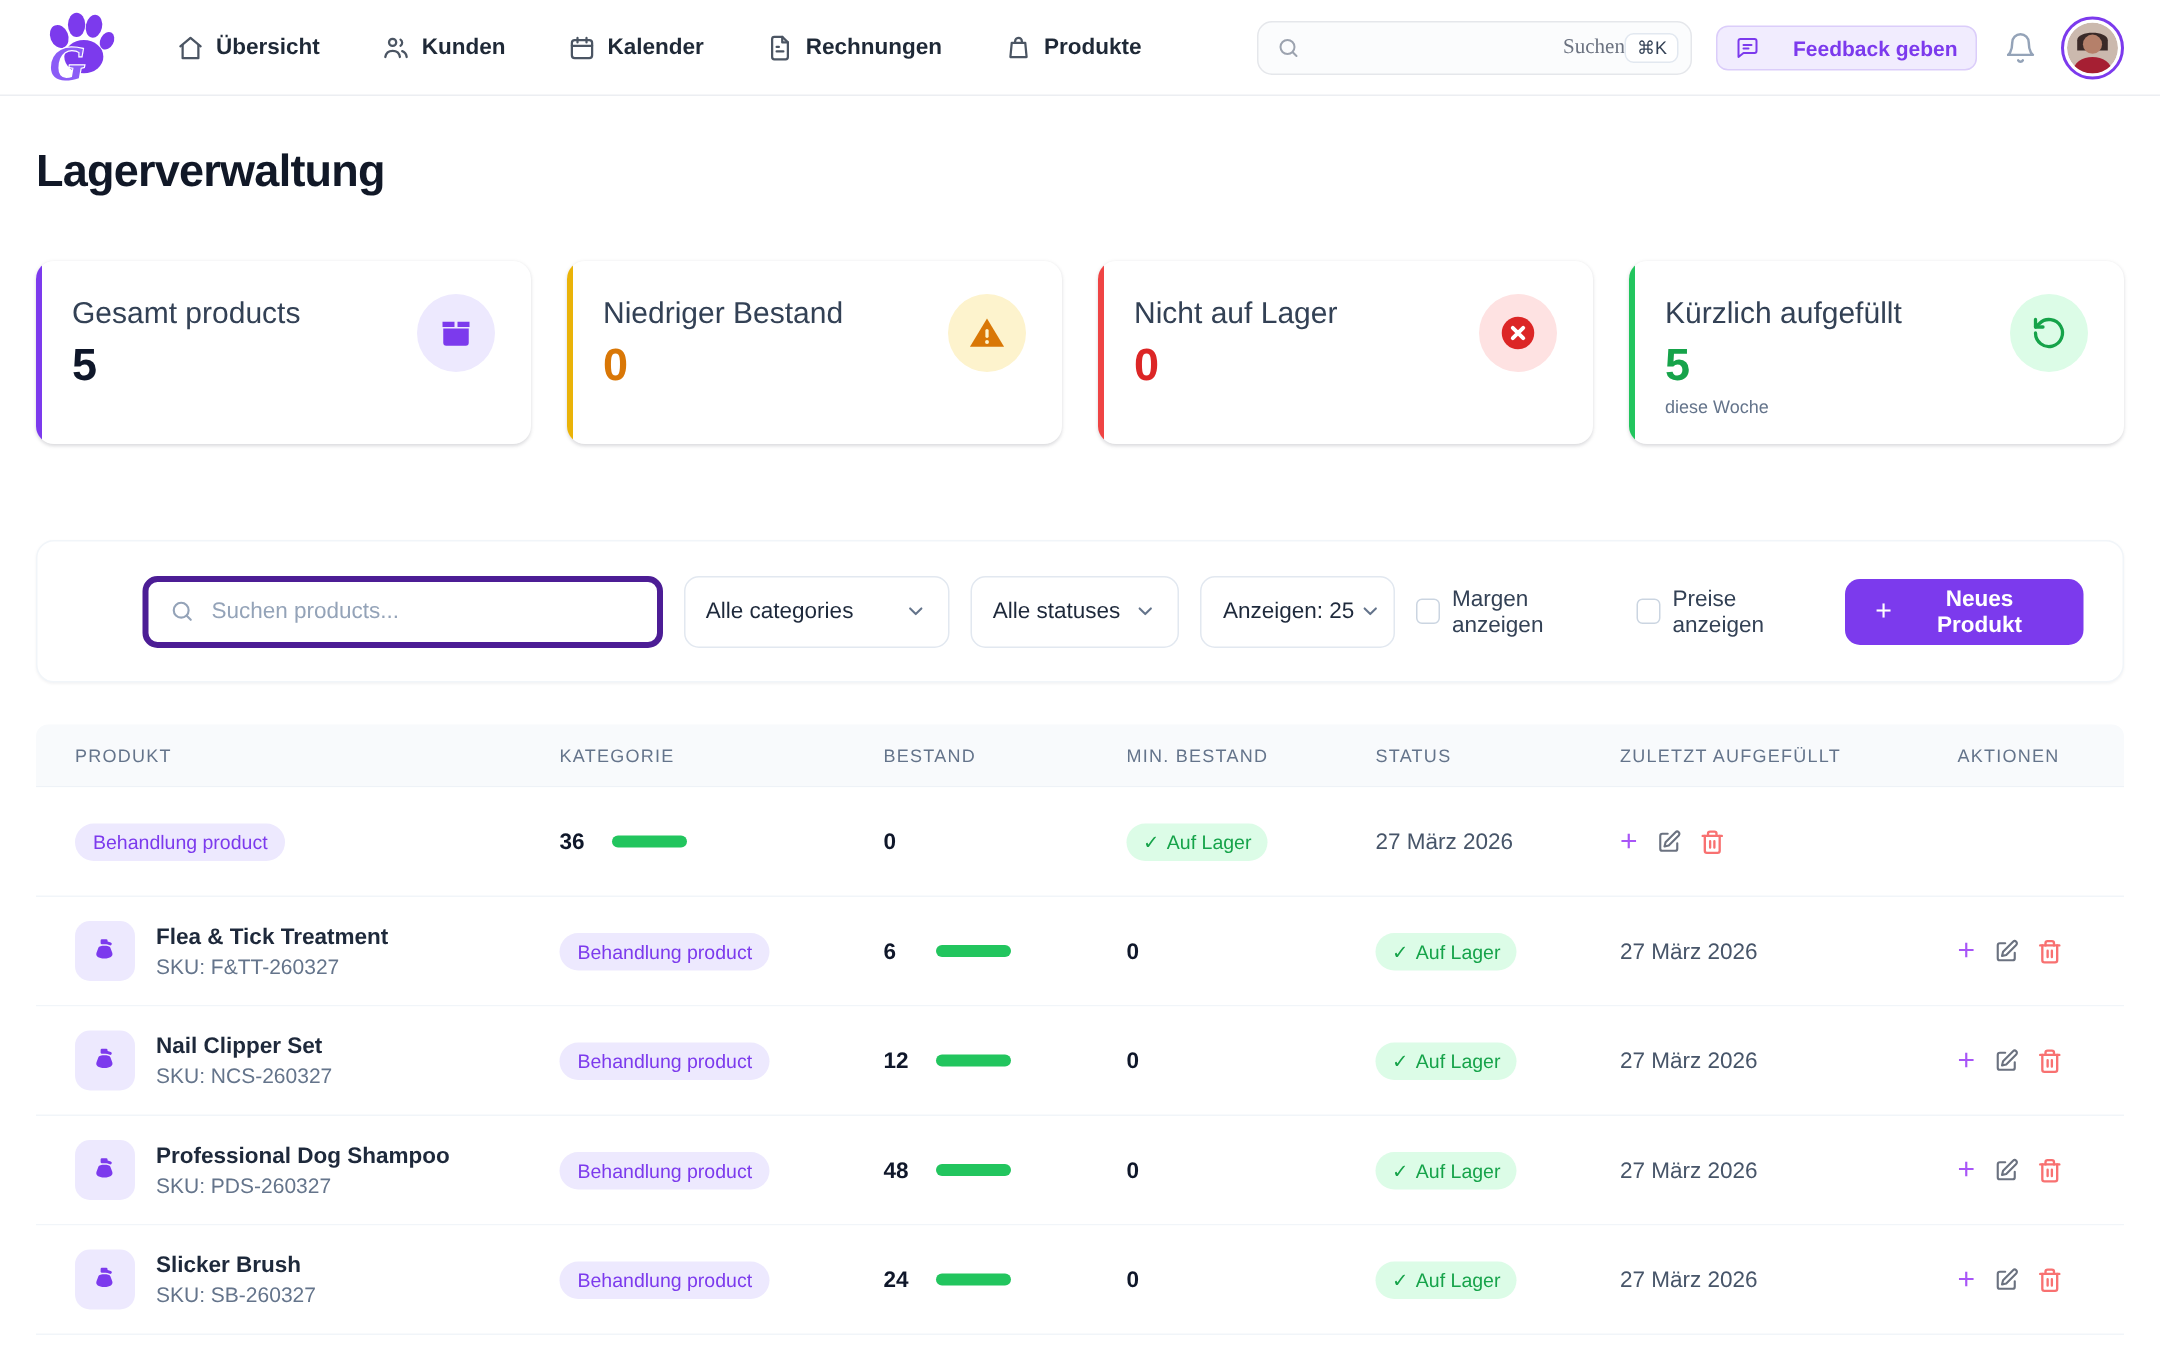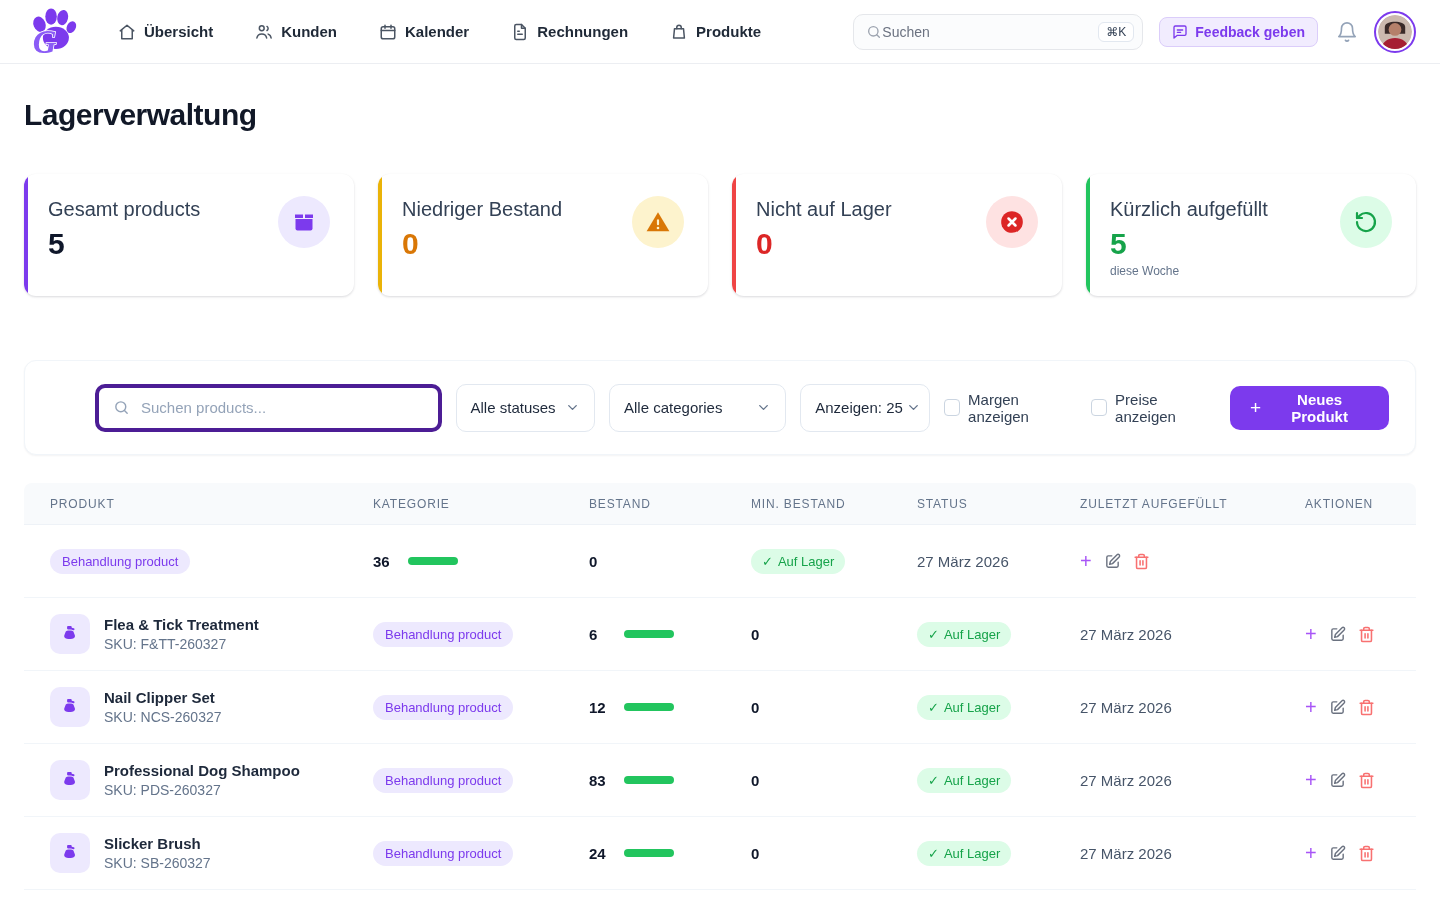--- a/index.html
+++ b/index.html
@@ -9,26 +9,26 @@
   
   .header { height:64px; display:flex; align-items:center; padding:0 24px;
     border-bottom:1px solid #eceef2; background:#fff; }
   .logo { width:58px; height:58px; display:flex; align-items:center; justify-content:center; }
   .nav { display:flex; align-items:center; gap:42px; margin-left:36px; }
   .nav-item { display:flex; align-items:flex-start; gap:8px; font-size:15px; font-weight:600;
     color:#1f2937; cursor:pointer; }
   .nav-item svg { stroke:#4b5563; }
   .hdr-search { margin-left:auto; width:290px; height:36px; border:1px solid #e5e7eb;
     background:#fbfcfd; border-radius:10px; display:flex; align-items:center; padding:0 8px 0 12px; }
-  .hdr-search input { flex:1; border:none; outline:none; background:transparent; text-align:left;
-    font-size:14px; color:#8b5cf6; font-family:Liberation Sans, sans-serif; }
+  .hdr-search input { flex:1; border:none; outline:none; background:transparent; text-align:right;
+    font-size:14px; color:#8b5cf6; font-family:Liberation Serif, serif; }
   .hdr-search input::placeholder { color:#6b7280; }
   .kbd { border:1px solid #e2e8f0; background:#fff; border-radius:6px; font-size:12px;
     color:#334155; padding:2px 7px; }
-  .feedback-btn { margin-left:16px; height:30px; display:flex; align-items:center; gap:7px;
+  .feedback-btn { margin-left:16px; height:30px; display:flex; align-items:center; gap:22px;
     background:#f1ecfe; border:1px solid #dbcdfa; border-radius:8px; padding:0 12px;
     color:#7c3aed; font-size:14px; font-weight:700; cursor:pointer; }
   .bell { margin-left:18px; cursor:pointer; display:flex; }
   .avatar { margin-left:16px; width:42px; height:42px; border-radius:50%;
     border:2px solid #7c3aed; padding:2px; cursor:pointer; }
   .avatar svg { display:block; border-radius:50%; }
 
   
   .main { padding:0 24px; }
   .page-title { margin-top:34px; font-size:30px; font-weight:800; letter-spacing:-0.5px; color:#111827; }
@@ -236,28 +236,28 @@
   </div>
 
   <div class="filterbar">
     <div class="f-search">
       <svg width="17" height="17" viewBox="0 0 24 24" fill="none" stroke="#94a3b8" stroke-width="2" stroke-linecap="round">
           <circle cx="11" cy="11" r="7"></circle>
           <path d="m20 20-3.8-3.8"></path>
         </svg>
       <input type="text" placeholder="Suchen products..." style="">
     </div>
+    <div class="f-select w186">
+      <span>Alle categories</span>
+      <svg width="15" height="15" viewBox="0 0 24 24" fill="none" stroke="#64748b" stroke-width="2.2" stroke-linecap="round" stroke-linejoin="round">
+          <path d="m6 9 6 6 6-6"></path>
+        </svg>
+    </div>
     <div class="f-select w146">
       <span>Alle statuses</span>
-      <svg width="15" height="15" viewBox="0 0 24 24" fill="none" stroke="#64748b" stroke-width="2.2" stroke-linecap="round" stroke-linejoin="round">
-          <path d="m6 9 6 6 6-6"></path>
-        </svg>
-    </div>
-    <div class="f-select w186">
-      <span>Alle categories</span>
       <svg width="15" height="15" viewBox="0 0 24 24" fill="none" stroke="#64748b" stroke-width="2.2" stroke-linecap="round" stroke-linejoin="round">
           <path d="m6 9 6 6 6-6"></path>
         </svg>
     </div>
     <div class="f-select w136">
       <span>Anzeigen: 25</span>
       <svg width="15" height="15" viewBox="0 0 24 24" fill="none" stroke="#64748b" stroke-width="2.2" stroke-linecap="round" stroke-linejoin="round">
           <path d="m6 9 6 6 6-6"></path>
         </svg>
     </div>
@@ -428,21 +428,21 @@
       </span>
       <span>
         <div class="prod-name">Professional Dog Shampoo</div>
         <div class="prod-sku">SKU: PDS-260327</div>
       </span>
     </div>
     <div>
       <span class="badge">Behandlung product</span>
     </div>
     <div class="stock-cell">
-      <span class="stock-num">83</span>
+      <span class="stock-num">48</span>
       <span class="stock-bar"></span>
     </div>
     <div class="minstock">0</div>
     <div>
       <span class="status-pill">
         <span>✓</span>
         <span>Auf Lager</span>
       </span>
     </div>
     <div class="date">27 März 2026</div>

